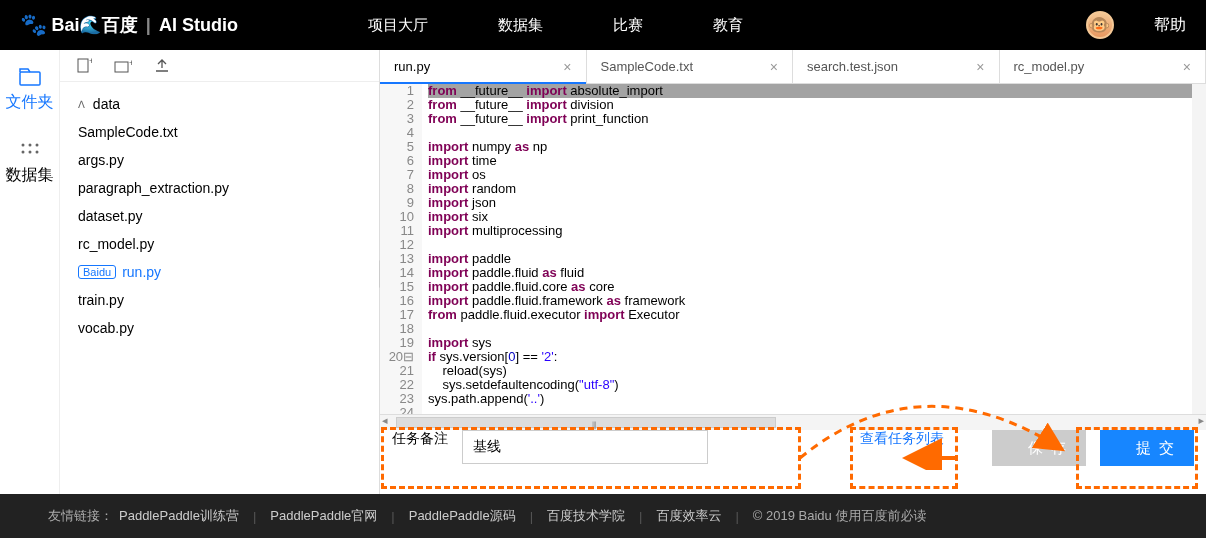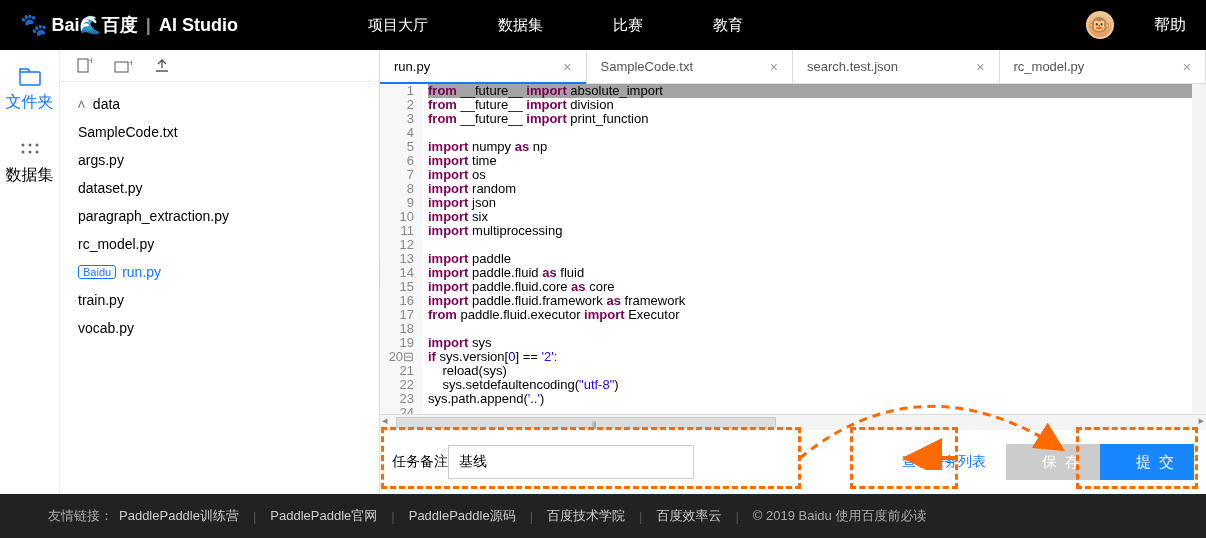--- a/index.html
+++ b/index.html
@@ -38,21 +38,21 @@
 .code-hl{background:#a3a3a3;display:inline-block;width:100%}
 .kw{color:#7f0055;font-weight:bold}
 .str{color:#2a00ff}
 .num{color:#0000c0}
 .collapse-handle{position:absolute;left:-1px;top:210px;width:10px;height:28px;background:#fff;border:1px solid #ccc;border-radius:0 3px 3px 0;font-size:10px;display:flex;align-items:center;justify-content:center;cursor:pointer;color:#666}
 .hscroll{height:16px;border-top:1px solid #ddd;background:#f4f4f4;position:relative}
 .hscroll::before{content:'◂';position:absolute;left:2px;top:-1px;font-size:11px;color:#888}
 .hscroll::after{content:'▸';position:absolute;right:2px;top:-1px;font-size:11px;color:#888}
 .hscroll .thumb{position:absolute;left:16px;top:2px;width:380px;height:11px;background:#ddd;border:1px solid #ccc}
 .hscroll .grip{position:absolute;left:195px;top:2px;color:#888;font-size:10px;letter-spacing:1px}
-.bottom-bar{height:64px;display:flex;align-items:center;padding:0 12px;}
+.bottom-bar{height:64px;display:flex;padding:0 12px;gap:14px}
 .remark-label{font-size:14px}
 .remark-input{width:246px;height:34px;border:1px solid #ccc;padding:0 10px;font-size:14px}
 .link-tasks{color:#1677ff;font-size:14px;cursor:pointer}
 .btn{width:94px;height:36px;border:none;font-size:15px;cursor:pointer;letter-spacing:8px;padding-left:24px}
 .btn.save{background:#ccc;color:#fff}
 .btn.submit{background:#1786ff;color:#fff}
 .dash-box{position:absolute;border:3px dashed #ff6a00;pointer-events:none}
 .dash1{left:381px;top:427px;width:420px;height:62px}
 .dash2{left:850px;top:427px;width:108px;height:62px}
 .dash3{left:1076px;top:427px;width:122px;height:62px}
@@ -121,22 +121,22 @@
       <svg width="16" height="14">
           <path d="M8 1 L8 9 M4 5 L8 1 L12 5 M2 12 L14 12" fill="none" stroke="#555" stroke-width="1.3"></path>
         </svg>
     </div>
     <div class="file-tree">
       <div class="tree-item folder">
           <span>data</span>
         </div>
       <div class="tree-item file">SampleCode.txt</div>
       <div class="tree-item file">args.py</div>
+      <div class="tree-item file">paragraph_extraction.py</div>
       <div class="tree-item file">dataset.py</div>
-      <div class="tree-item file">paragraph_extraction.py</div>
       <div class="tree-item file">rc_model.py</div>
       <div class="tree-item file active">
           <span class="main-badge">Baidu</span>
           <span>run.py</span>
         </div>
       <div class="tree-item file">train.py</div>
       <div class="tree-item file">vocab.py</div>
     </div>
   </div>
 

